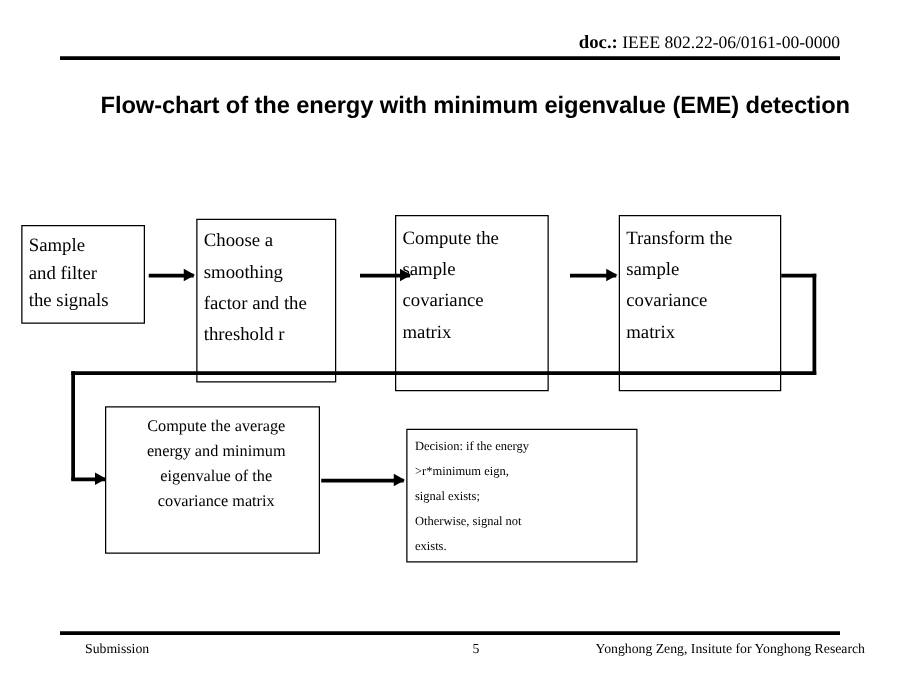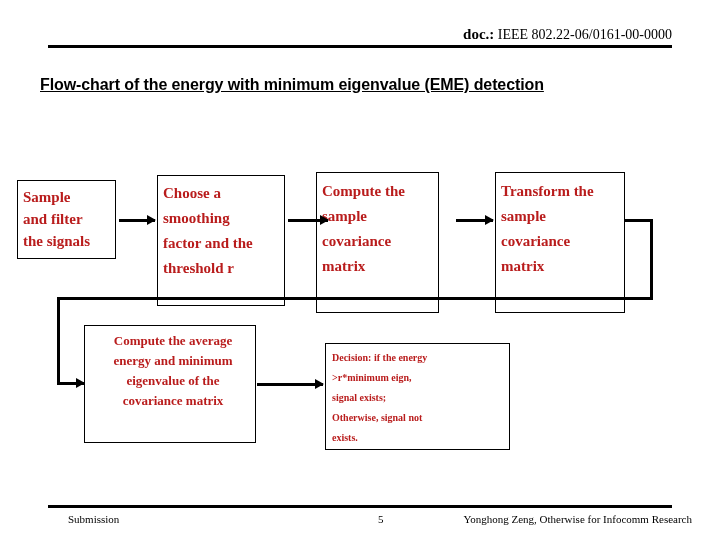--- a/index.html
+++ b/index.html
@@ -42,50 +42,48 @@
     height: 3px;
     background: #000000;
   }
 
   
   #slide-title {
     position: absolute;
     left: 40px;
     top: 70px;
     width: 640px;
-    text-align: left;
+    text-align: right;
     font-family: "Liberation Sans", sans-serif;
     font-weight: bold;
-    font-size: 16px;
+    font-size: 19px;
     line-height: 29px;
     letter-spacing: -0.1px;
-    text-decoration: underline;
   }
 
   
   .fc-box {
     position: absolute;
     box-sizing: border-box;
     border: 1.5px solid #000000;
     background: #ffffff;
     font-family: "Liberation Serif", serif;
-    color: #b91c1c;
+    color: #000000;
     overflow: hidden;
-    font-weight: bold;
   }
   .fc-box .fc-text {
     display: block;
     white-space: pre-line;
   }
 
   
   #box-sample-filter { left: 17px; top: 180px; width: 99px; height: 79px; }
   #box-sample-filter .fc-text { font-size: 15px; line-height: 22px; padding: 5px 0 0 5px; }
 
-  #box-choose-smoothing { left: 157px; top: 175px; width: 128px; height: 131px; }
+  #box-choose-smoothing { left: 157px; top: 175px; width: 112px; height: 131px; }
   #box-choose-smoothing .fc-text { font-size: 15px; line-height: 25px; padding: 5px 0 0 5px; }
 
   #box-compute-cov { left: 316px; top: 172px; width: 123px; height: 141px; }
   #box-compute-cov .fc-text { font-size: 15px; line-height: 25px; padding: 6px 0 0 5px; }
 
   #box-transform-cov { left: 495px; top: 172px; width: 130px; height: 141px; }
   #box-transform-cov .fc-text { font-size: 15px; line-height: 25px; padding: 6px 0 0 5px; }
 
   
   #box-compute-energy { left: 84px; top: 325px; width: 172px; height: 118px; text-align: center; }
@@ -218,15 +216,15 @@
 
   <div class="line-h" id="wrap-seg-top"></div>
   <div class="line-v" id="wrap-seg-right"></div>
   <div class="line-h" id="wrap-seg-bottom"></div>
   <div class="line-v" id="wrap-seg-left"></div>
   <div class="arrow-h" id="wrap-arrow-in"></div>
 
   <div id="footer-rule"></div>
   <div class="footer-text" id="footer-left">Submission</div>
   <div class="footer-text" id="footer-center">5</div>
-  <div class="footer-text" id="footer-right">Yonghong Zeng, Otherwise for Infocomm Research</div>
+  <div class="footer-text" id="footer-right">Yonghong Zeng, Insitute for Yonghong Research</div>
 
 </div>
 
 </body></html>

